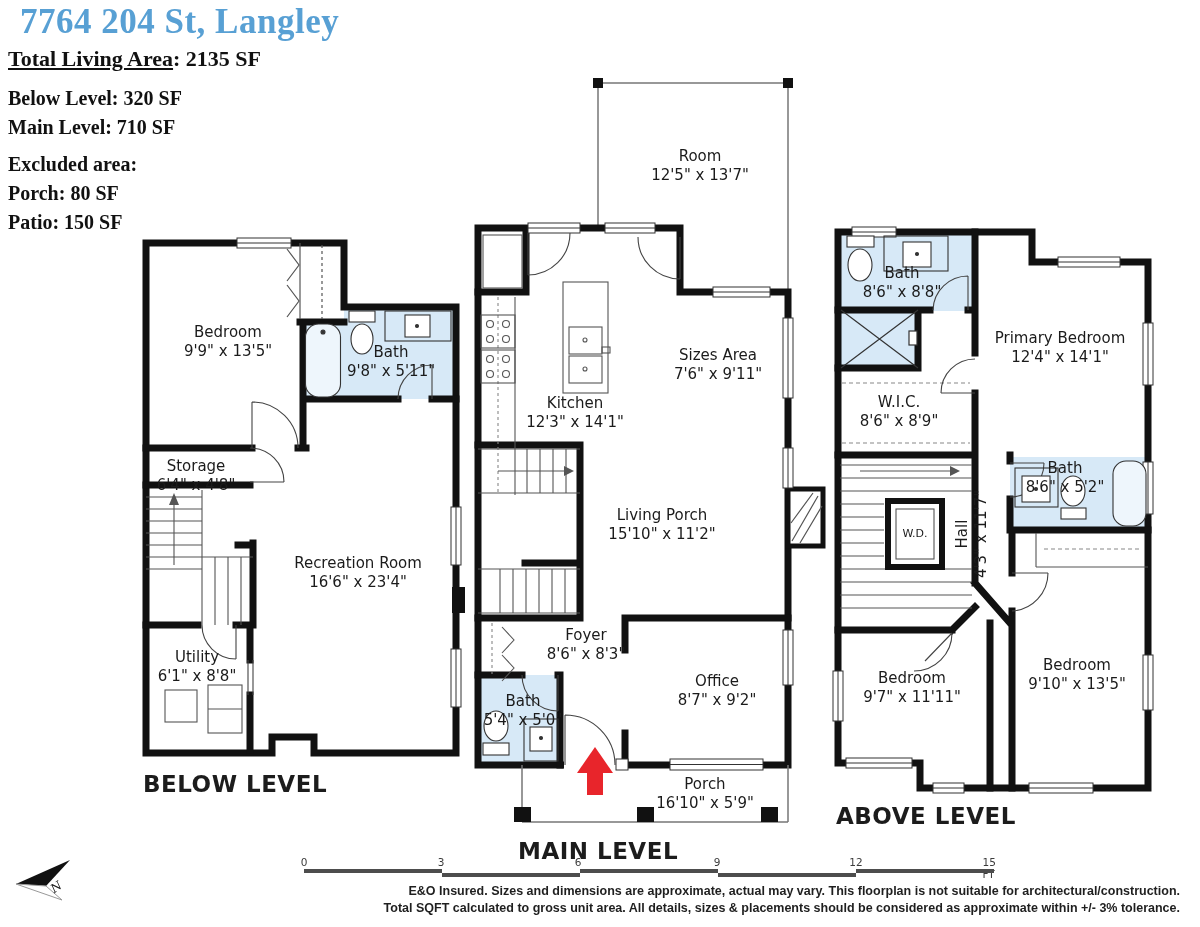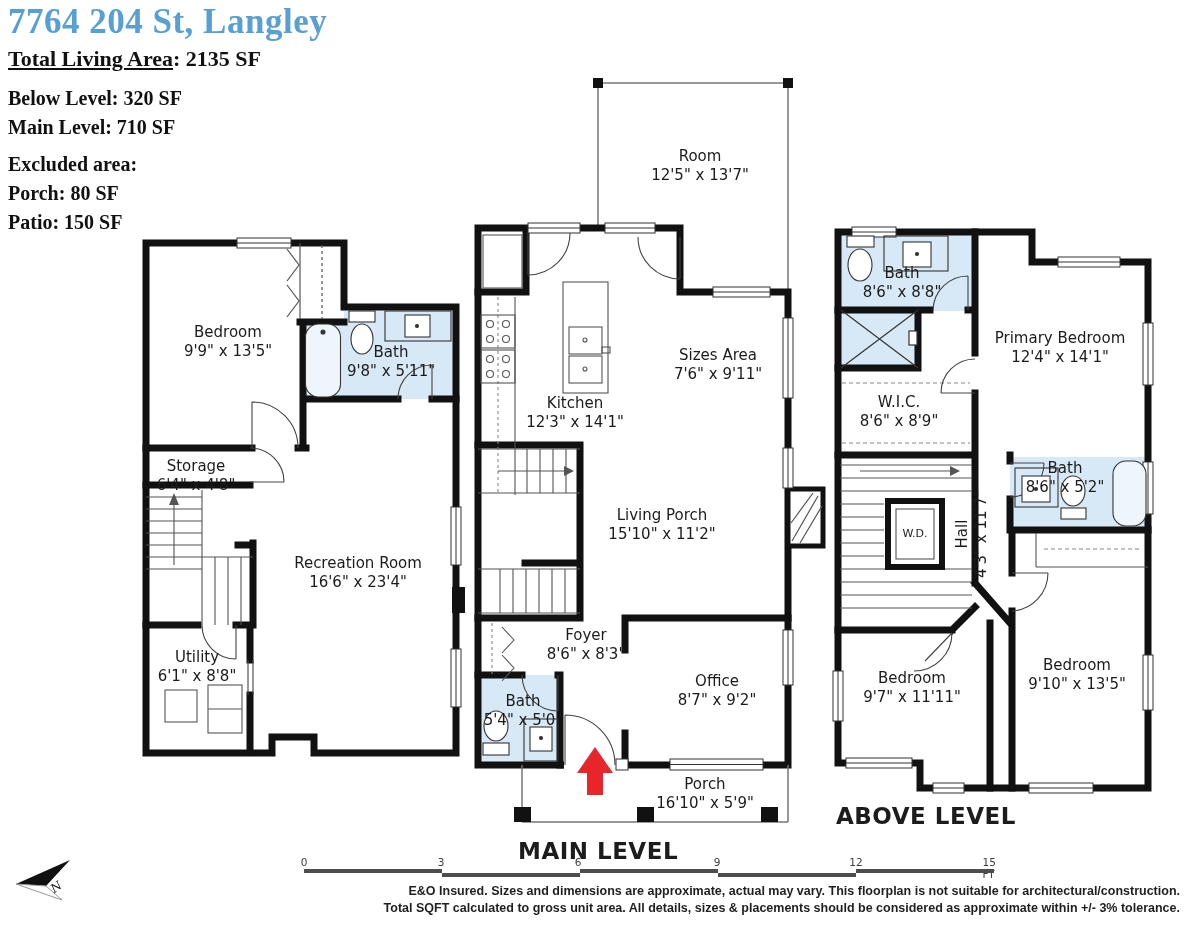--- a/index.html
+++ b/index.html
@@ -1,20 +1,20 @@
 <!DOCTYPE html>
 <html><head>
 <meta charset="utf-8">
 <style>
   html,body{margin:0;padding:0;background:#fff;}
   .page{position:relative;width:1200px;height:927px;background:#fff;overflow:hidden;
         font-family:"DejaVu Sans",sans-serif;}
   
   .hdr{position:absolute;left:8px;top:0;width:430px;color:#111;}
-  .hdr h1{margin:2px 0 4px 0;font:bold 35px "Liberation Serif",serif;color:#58a0d4;letter-spacing:0.5px;}
+  .hdr h1{margin:2px 0 4px 12px;font:bold 35px "Liberation Serif",serif;color:#58a0d4;letter-spacing:0.5px;}
   .hdr .total{font:bold 22px "Liberation Serif",serif;margin:0 0 12px 0;}
   .hdr .total .u{text-decoration:underline;}
   .hdr .ln{font:bold 20px "Liberation Serif",serif;line-height:29px;margin:0;}
   .hdr .gap{height:8px;}
   
   .plan{position:absolute;}
   .plan svg{position:absolute;left:0;top:0;}
   .rl{position:absolute;transform:translate(-50%,-50%);text-align:center;white-space:nowrap;
       font:15px "DejaVu Sans",sans-serif;color:#1b1b1b;line-height:19px;z-index:5;}
   .rl.small{font-size:11px;line-height:12px;}
@@ -108,20 +108,21 @@
       <div>6'4" x 4'8"</div>
     </div>
     <div class="rl" style="left:218px;top:338px">
       <div>Recreation Room</div>
       <div>16'6" x 23'4"</div>
     </div>
     <div class="rl" style="left:57px;top:432px">
       <div>Utility</div>
       <div>6'1" x 8'8"</div>
     </div>
+    <div class="lvl" style="left:3px;top:536px">BELOW LEVEL</div>
   </div>
 
   <div class="plan" style="left:470px;top:75px;width:360px;height:790px">
     <svg width="360" height="790" viewBox="0 0 360 790">
       <path d="M8,153 H210 V217 H318 V690 H8 Z" fill="#fff"></path>
       <rect x="8" y="600" width="82" height="90" fill="#d7e9f7"></rect>
       <g stroke="#777" stroke-width="1.5" fill="none">
         <path d="M128,8 V152 M128,8 H318 M318,8 V216"></path>
         <rect x="123" y="3" width="10" height="10" fill="#111" stroke="none"></rect>
         <rect x="313" y="3" width="10" height="10" fill="#111" stroke="none"></rect>

